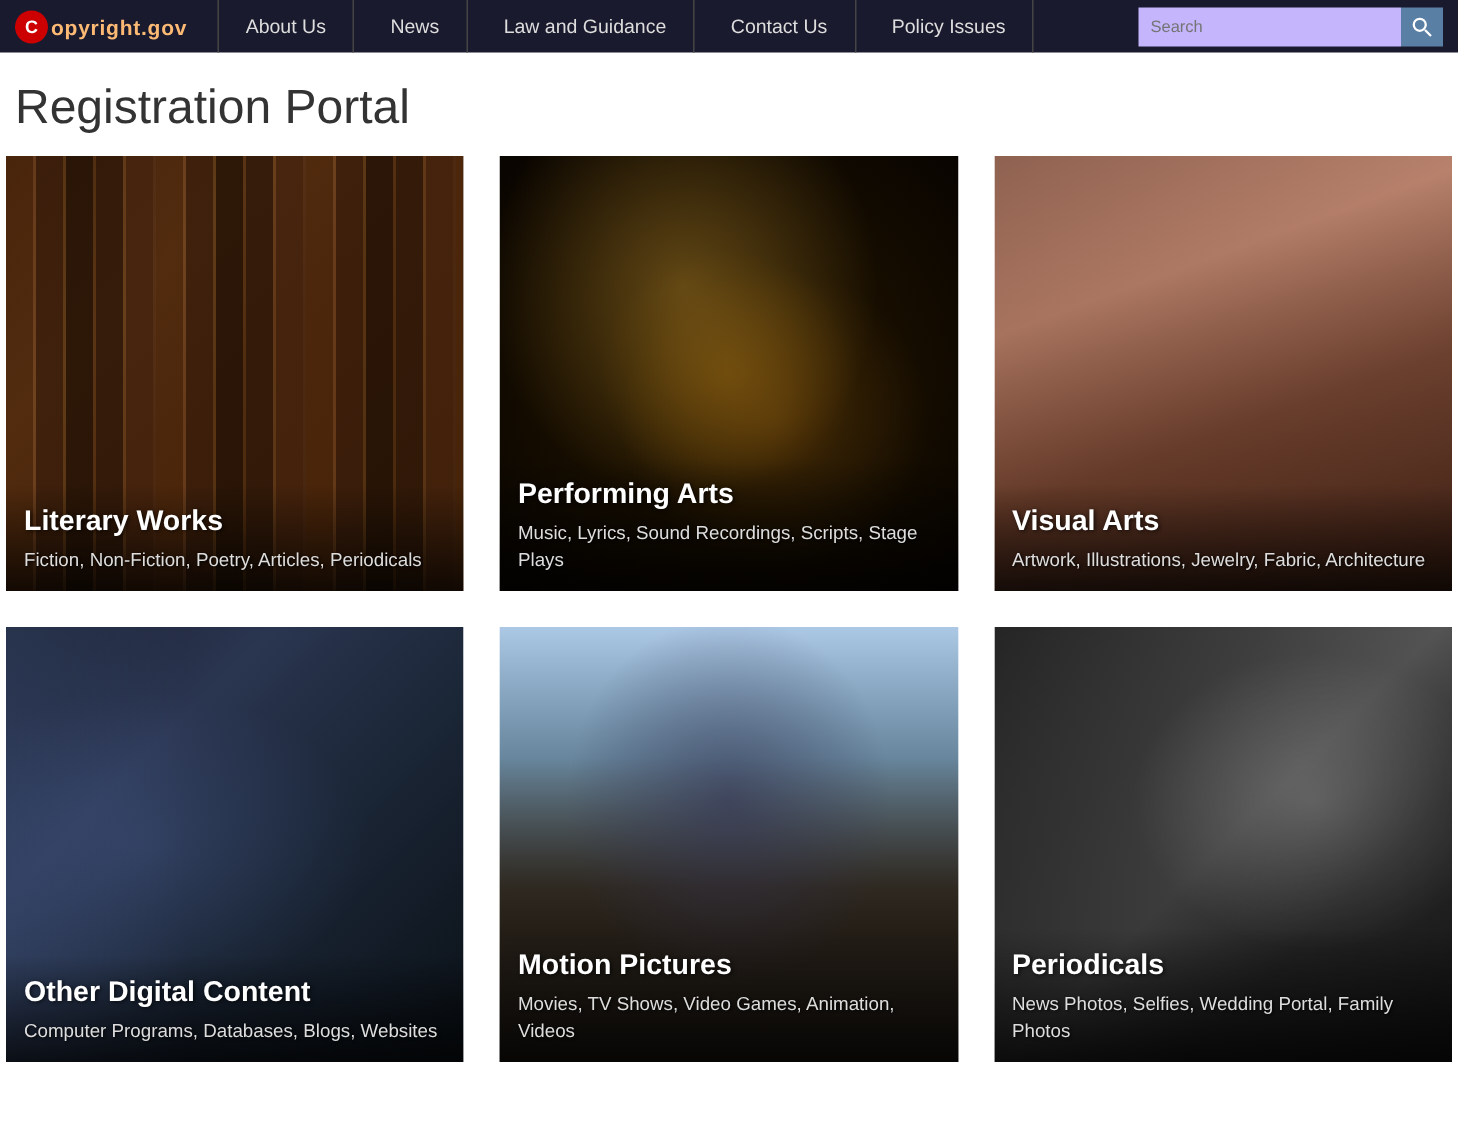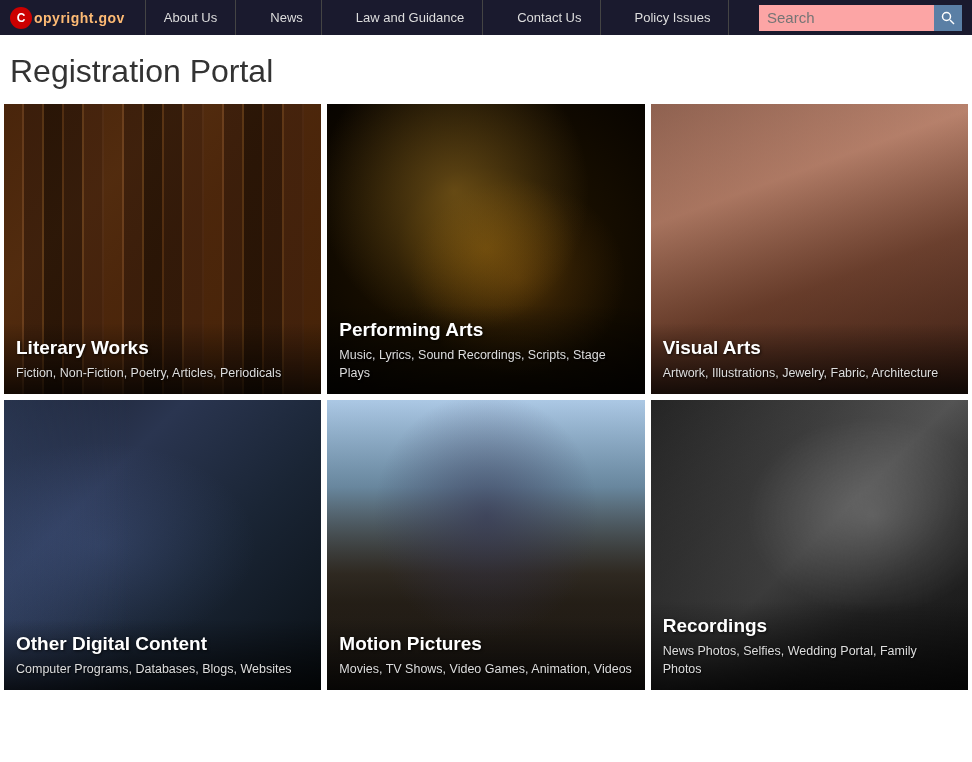--- a/index.html
+++ b/index.html
@@ -29,45 +29,45 @@
     }
     .nav-logo-text {
       color: #fdba74;
       font-size: 14px;
       font-weight: bold;
       letter-spacing: 0.5px;
     }
     .nav-links {
       display: flex;
       align-items: center;
-      gap: 16px;
+      gap: 6px;
       flex: 1;
     }
     .nav-link {
       color: #ddd;
       text-decoration: none;
       font-size: 13px;
       padding: 0 18px;
       height: 35px;
       display: flex;
       align-items: center;
       border-right: 1px solid #444;
       cursor: pointer;
     }
     .nav-link:first-child { border-left: 1px solid #444; }
     .nav-search {
       display: flex;
       margin-left: auto;
       align-items: center;
     }
     .nav-search input {
-      background: #fca5a5;
+      background: #c4b5fd;
       border: none;
       padding: 4px 8px;
-      font-size: 15px;
+      font-size: 11px;
       width: 175px;
       height: 26px;
       color: #333;
       outline: none;
     }
     .nav-search button {
       background: #5a7fa5;
       border: none;
       width: 28px;
       height: 26px;
@@ -84,21 +84,21 @@
       color: #333;
       font-size: 32px;
       font-weight: 400;
       padding: 18px 10px 14px 10px;
     }
 
     
     .grid {
       display: grid;
       grid-template-columns: repeat(3, 1fr);
-      gap: 6px;
+      gap: 24px;
       padding: 0 4px 6px 4px;
     }
 
     .card {
       position: relative;
       cursor: pointer;
       overflow: hidden;
       height: 290px;
     }
 
@@ -289,18 +289,18 @@
     <div class="card-img card-motion"></div>
     <div class="card-overlay">
       <div class="card-title">Motion Pictures</div>
       <div class="card-subtitle">Movies, TV Shows, Video Games, Animation, Videos</div>
     </div>
   </div>
 
   <div class="card">
     <div class="card-img card-photos"></div>
     <div class="card-overlay">
-      <div class="card-title">Recordings</div>
+      <div class="card-title">Periodicals</div>
       <div class="card-subtitle">News Photos, Selfies, Wedding Portal, Family Photos</div>
     </div>
   </div>
 
 </div>
 
 </body></html>

